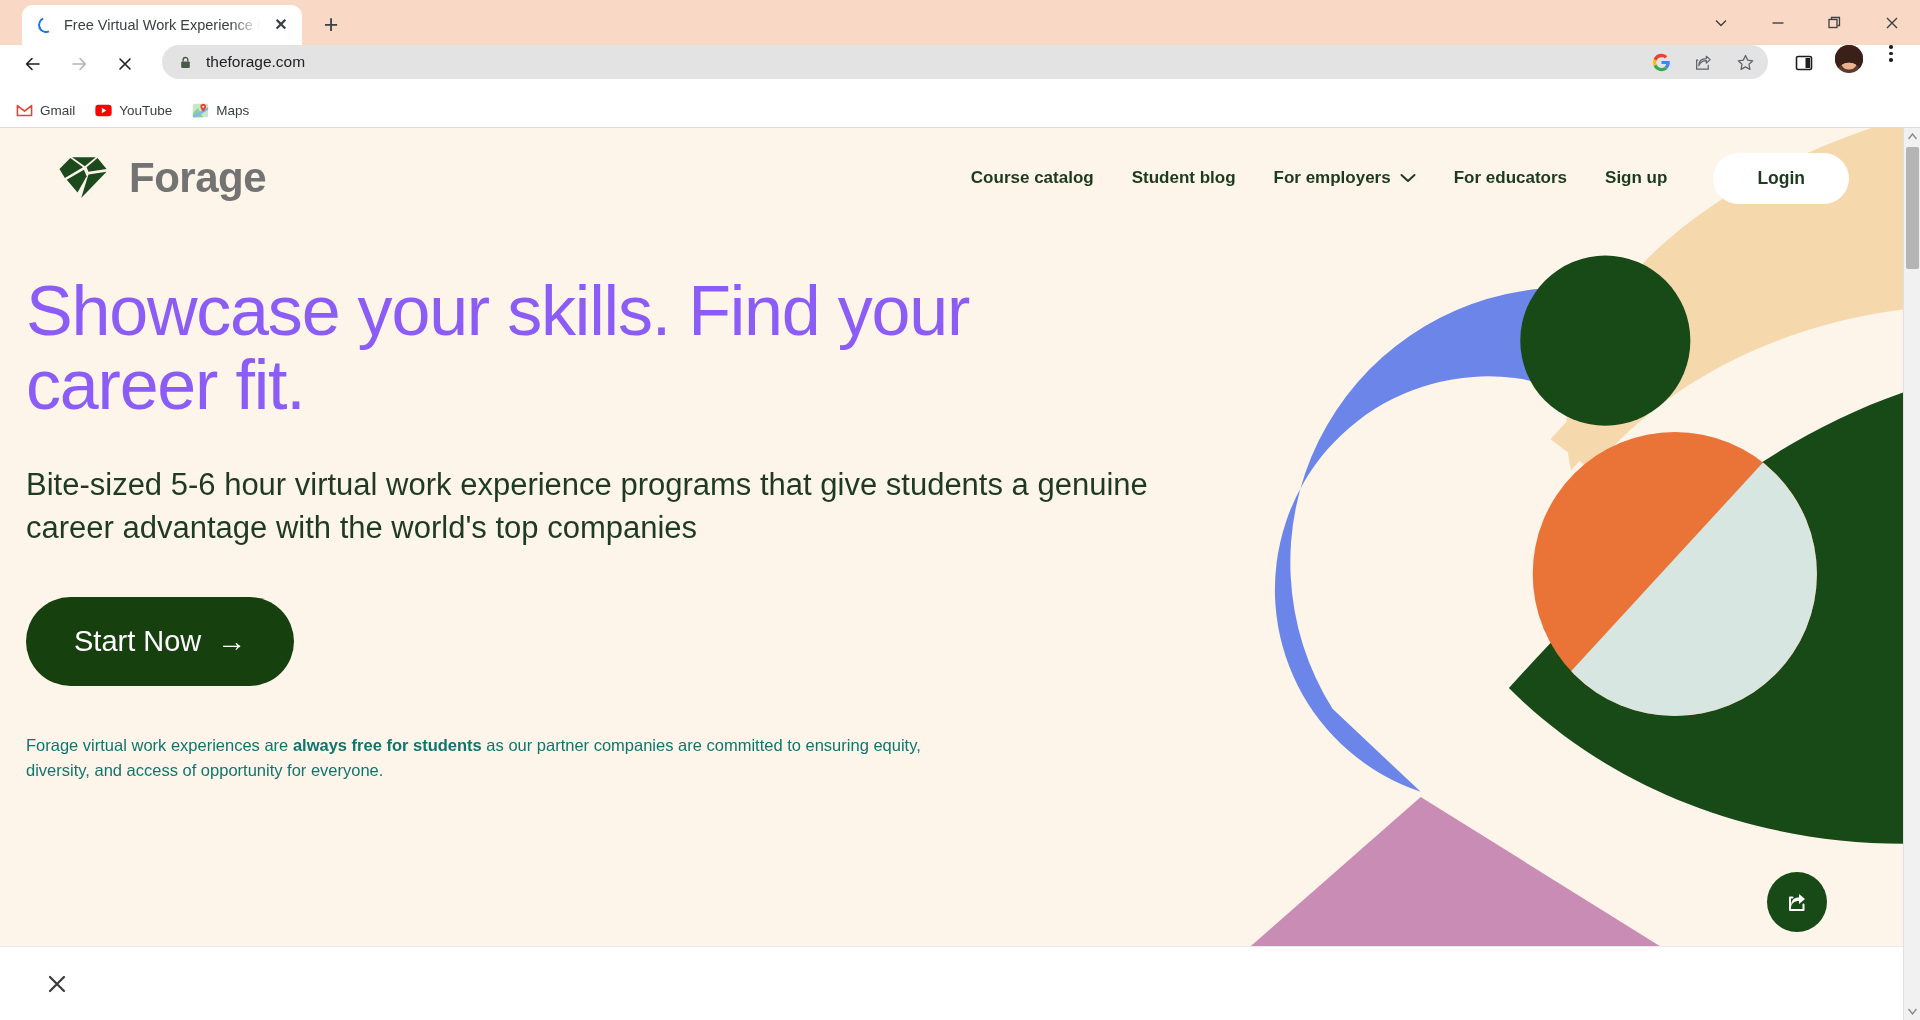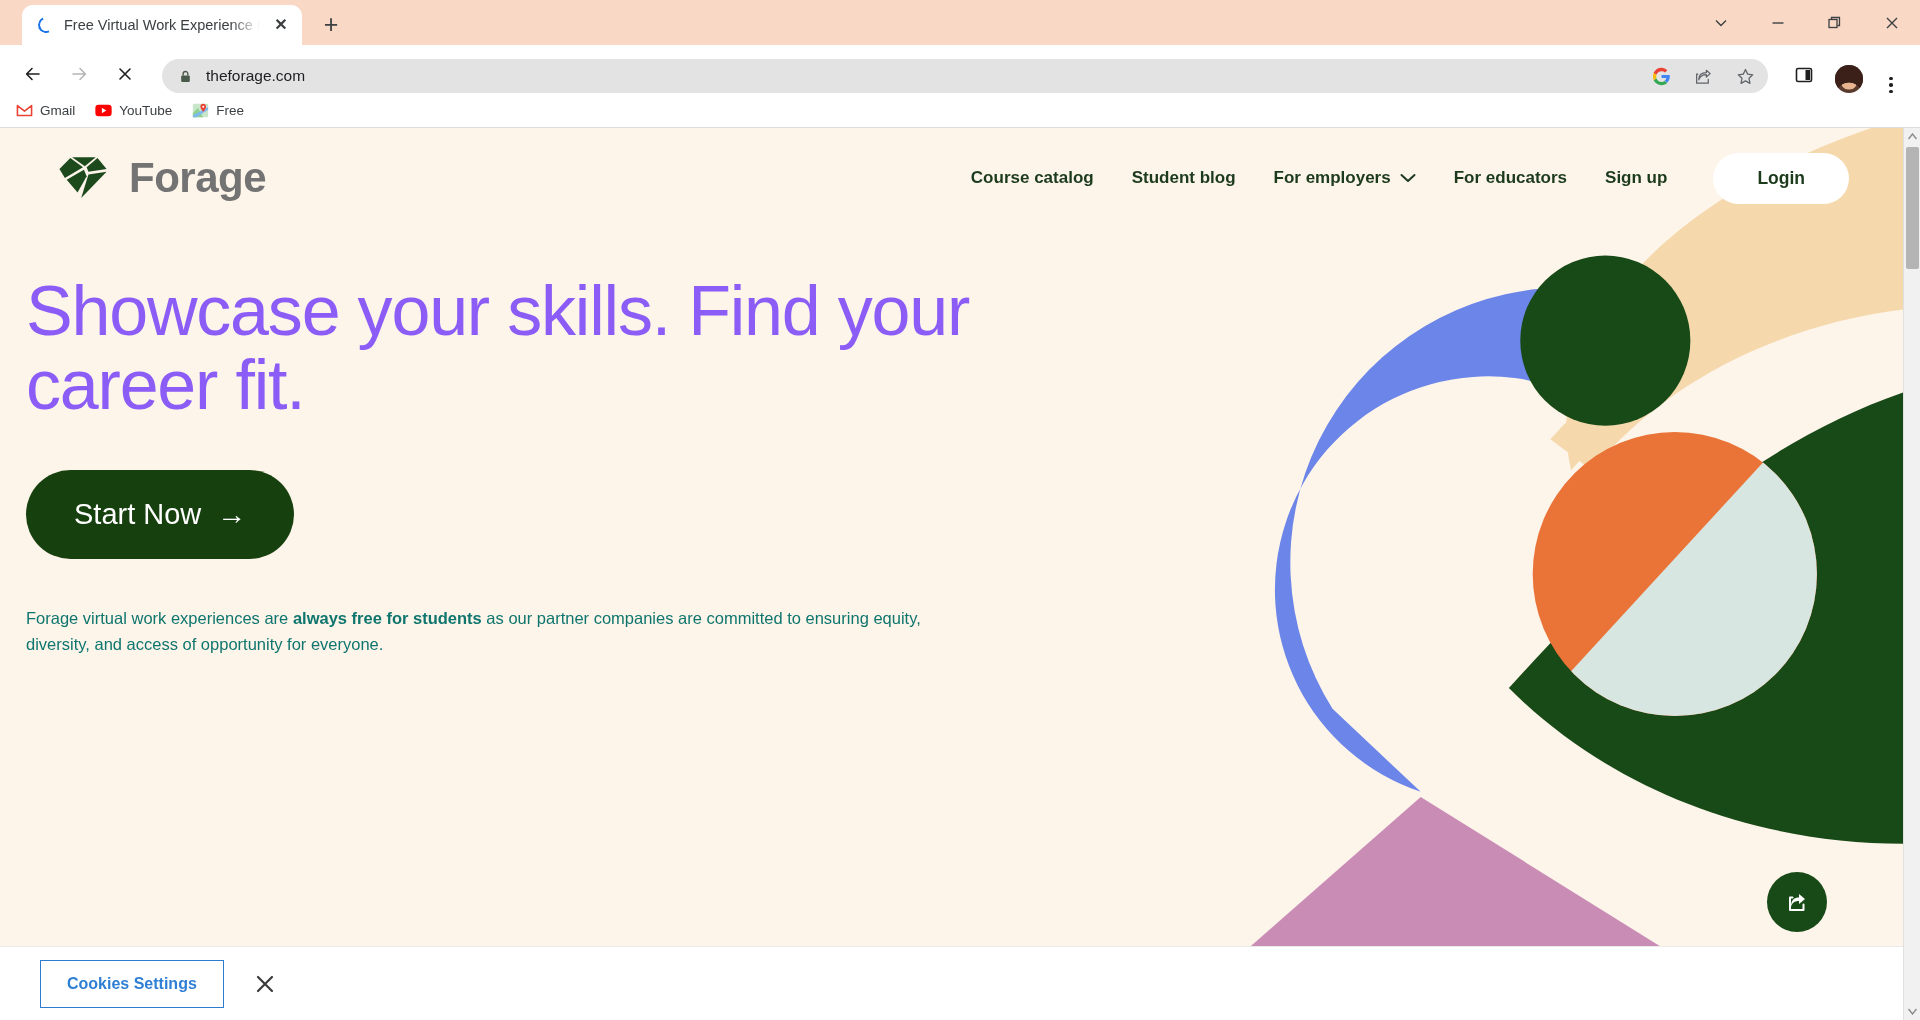--- a/index.html
+++ b/index.html
@@ -85,21 +85,21 @@
     display: flex; align-items: center; justify-content: center;
     color: #3c4043;
   }
 
   
   .toolbar {
     height: 48px;
     flex: 0 0 48px;
     background: #ffffff;
     display: flex;
-    align-items: flex-end;
+    align-items: flex-start;
     padding: 0 14px;
     gap: 8px;
   }
   .nav-btn {
     width: 38px; height: 38px;
     display: flex; align-items: center; justify-content: center;
     border-radius: 50%;
     color: #1f1f1f;
     font-size: 19px;
   }
@@ -487,21 +487,21 @@
     <div class="bm">
       <span class="bm-ico">
         <svg width="17" height="17" viewBox="0 0 20 20">
           <rect x="1" y="2" width="18" height="16" rx="1.6" fill="#c8e6c9"></rect>
           <path d="M1 13 L7 7 L13 18 H1 Z" fill="#8ed18f"></path>
           <path d="M1 16 L19 6 V9 L5 18 H1 Z" fill="#7fb7f0"></path>
           <path d="M13.2 2.2 a3.3 3.3 0 0 1 3.3 3.3 c0 2.5-3.3 6-3.3 6 s-3.3-3.5-3.3-6 a3.3 3.3 0 0 1 3.3-3.3 z" fill="#ea4335"></path>
           <circle cx="13.2" cy="5.5" r="1.2" fill="#ffffff"></circle>
         </svg>
       </span>
-      <span>Free</span>
+      <span>Maps</span>
     </div>
   </div>
 
   <div class="viewport">
     <div class="page">
 
       <div class="artwork">
         <svg viewBox="0 0 680 860" preserveAspectRatio="xMaxYMid slice">
           <defs>
             <clipPath id="clipArt">
@@ -571,38 +571,38 @@
           </div>
           <div class="nav-link">
             <span>Sign up</span>
           </div>
           <div class="login-btn">Login</div>
         </div>
       </div>
 
       <div class="hero">
         <h1 class="headline">Showcase your skills. Find your career fit.</h1>
+        <p class="subhead">Bite-sized 5-6 hour virtual work experience programs that give students a genuine career advantage with the world's top companies</p>
         <div class="cta">
           <span>Start Now</span>
           <span>→</span>
         </div>
         <p class="fineprint">
           <span>Forage virtual work experiences are </span><b>always free for students</b><span> as our partner companies are committed to ensuring equity, diversity, and access of opportunity for everyone.</span>
         </p>
       </div>
 
       <div class="share-fab">
         <svg width="26" height="26" viewBox="0 0 26 26">
           <path d="M15 5 L21 10 L15 15 V12 C10.5 12 8 14 7 18 C7 10.5 10.5 8.5 15 8.5 Z" fill="#ffffff"></path>
           <path d="M8.5 8.5 H6 V21 H19.5 V15.5" stroke="#ffffff" stroke-width="2" fill="none" stroke-linecap="round" stroke-linejoin="round"></path>
         </svg>
       </div>
 
       <div class="cookie-banner">
-        <div class="cookie-btn">Cookies Settings</div>
         <div class="cookie-close">
           <svg width="22" height="22" viewBox="0 0 22 22">
               <path d="M4 4 L18 18 M18 4 L4 18" stroke="#3b3b3b" stroke-width="2.2" stroke-linecap="round"></path>
             </svg>
         </div>
       </div>
 
     </div>
 
     <div class="scrollbar">

